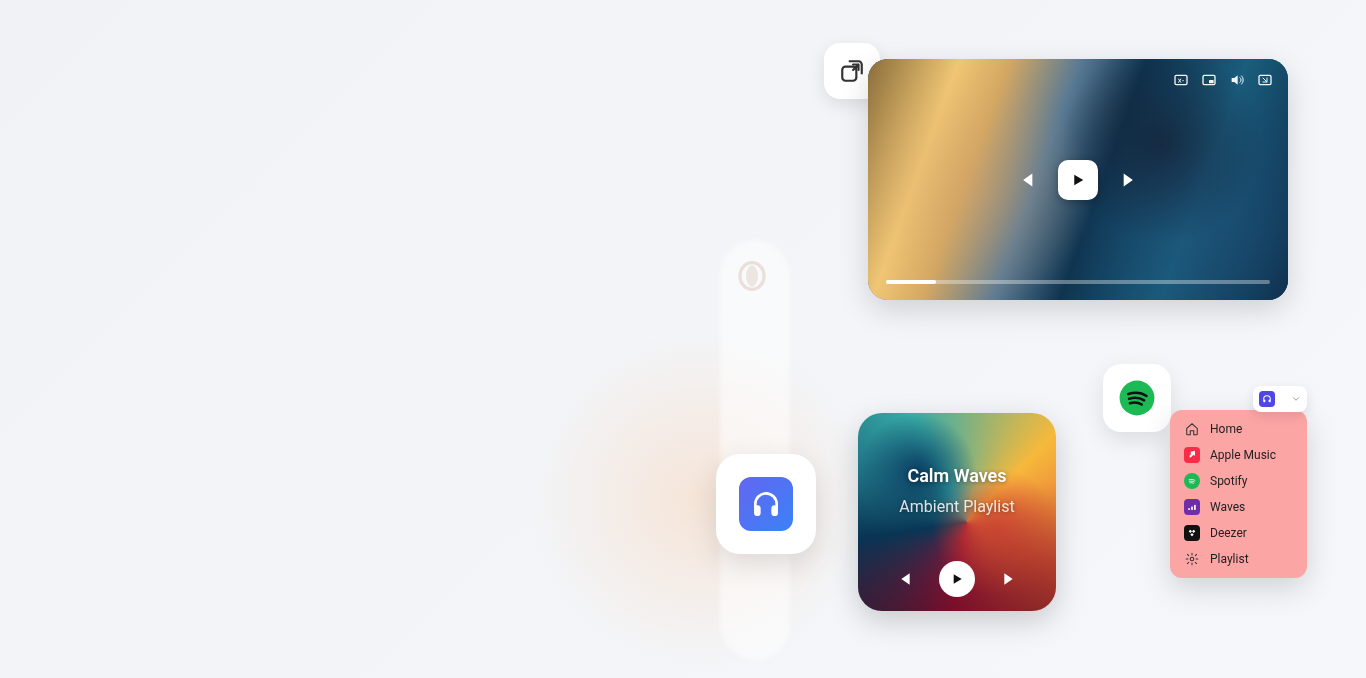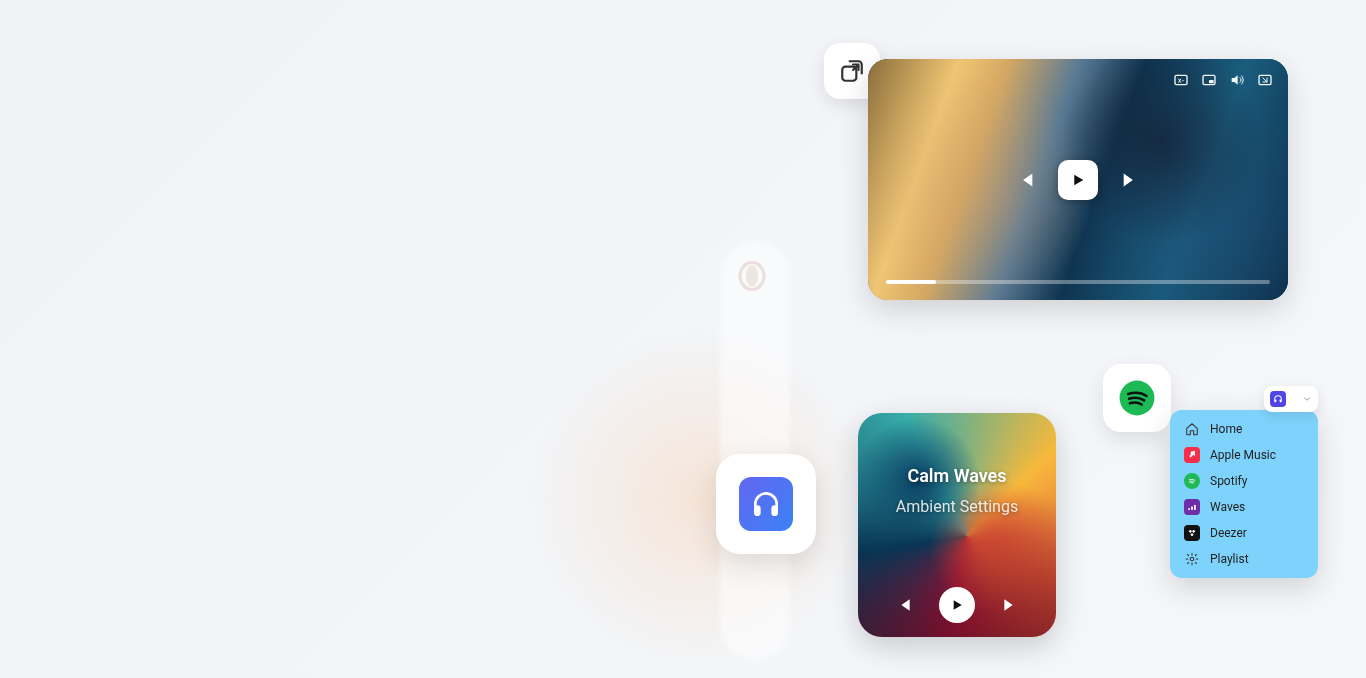--- a/index.html
+++ b/index.html
@@ -184,21 +184,21 @@
       background: #fff;
       border-radius: 2px;
     }
     
     
     .album-card {
       position: absolute;
       left: 858px;
       top: 413px;
       width: 198px;
-      height: 224px;
+      height: 198px;
       border-radius: 24px;
       overflow: hidden;
       box-shadow: 0 10px 30px rgba(0,0,0,0.18);
       background: 
         radial-gradient(circle at 30% 30%, #0a3d62 0%, rgba(0,0,0,0) 30%),
         radial-gradient(circle at 70% 60%, #e55039 0%, rgba(0,0,0,0) 35%),
         conic-gradient(from 45deg at 55% 55%, #f6b93b, #e55039, #b71540, #0a3d62, #38ada9, #f6b93b);
     }
     
     .album-overlay {
@@ -273,22 +273,22 @@
       display: flex;
       align-items: center;
       justify-content: center;
     }
     
     
     .popover {
       position: absolute;
       left: 1170px;
       top: 410px;
-      width: 148px;
-      background: #7dd3fc;
+      width: 137px;
+      background: #fca5a5;
       border-radius: 12px;
       box-shadow: 0 10px 30px rgba(0,0,0,0.15);
       padding: 6px 0;
     }
     
     .popover-header {
       position: absolute;
       top: -24px;
       right: 0;
       width: 54px;
@@ -409,21 +409,21 @@
   </div>
 
   <div class="video-progress">
     <div class="fill"></div>
   </div>
 </div>
 
 <div class="album-card">
   <div class="album-overlay"></div>
   <div class="album-title">Calm Waves</div>
-  <div class="album-subtitle">Ambient Settings</div>
+  <div class="album-subtitle">Ambient Playlist</div>
   <div class="album-controls">
     <span class="skip">
       <svg width="20" height="20" viewBox="0 0 24 24" fill="#fff">
           <path d="M6 5v14M20 5l-10 7 10 7V5z"></path>
         </svg>
     </span>
     <span class="play">
       <svg width="16" height="16" viewBox="0 0 24 24" fill="#111">
           <path d="M7 5v14l12-7L7 5z"></path>
         </svg>

